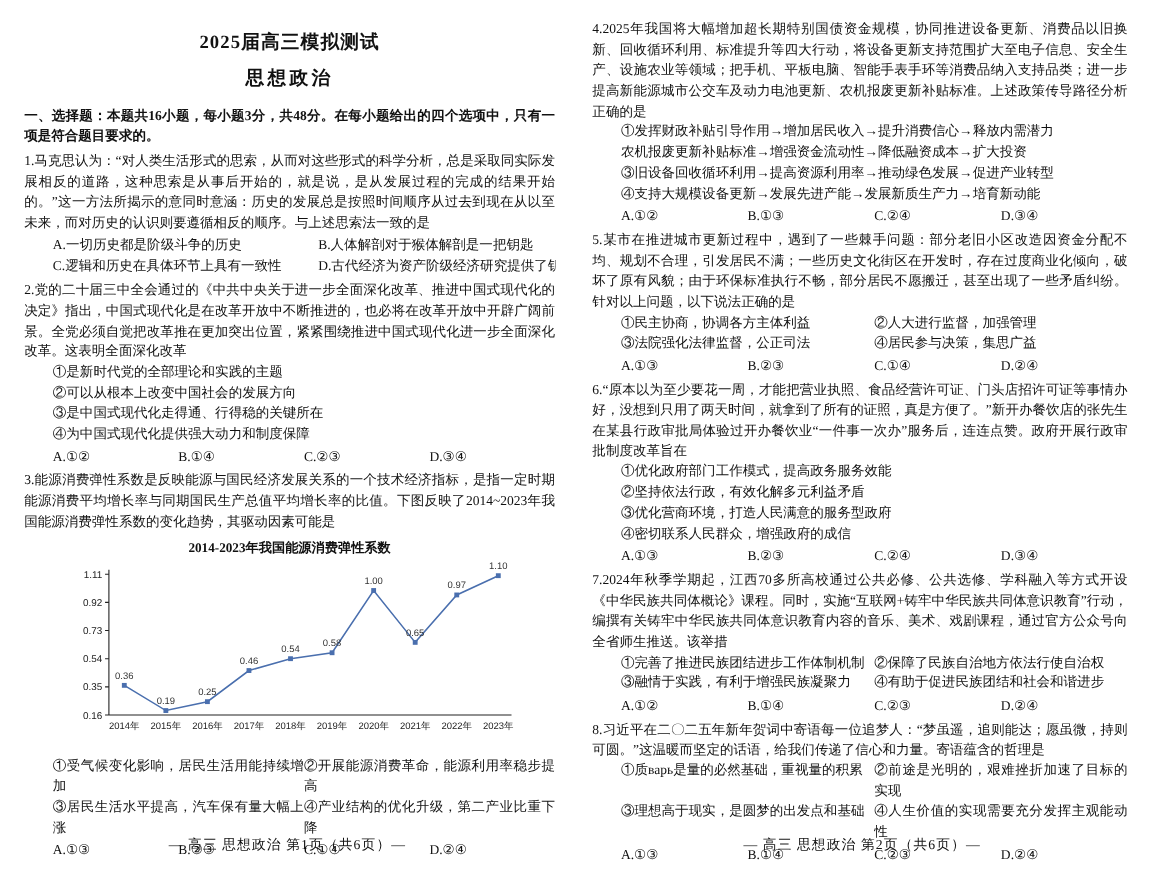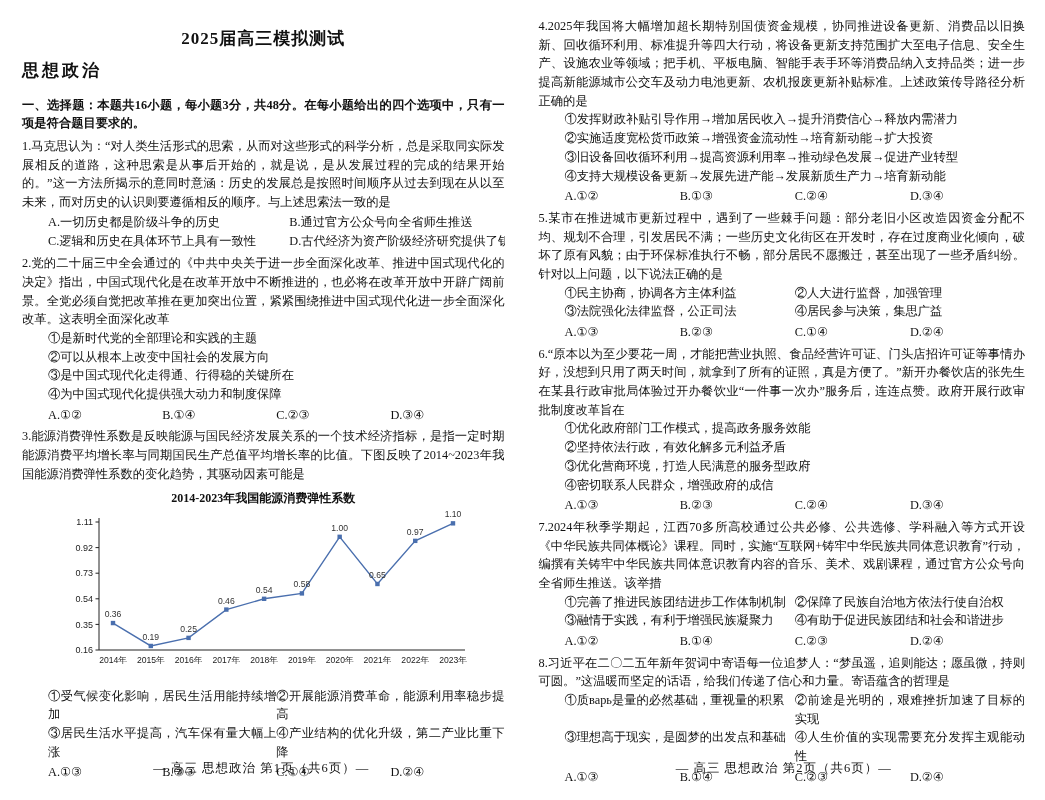--- a/index.html
+++ b/index.html
@@ -26,21 +26,21 @@
   .col.right { padding-left: 16px; padding-right: 20px; }
 
   .exam-title {
     text-align: center;
     font-size: 17px;
     font-weight: bold;
     letter-spacing: 1px;
     margin: 12px 0 6px 0;
   }
   .exam-subtitle {
-    text-align: left;
+    text-align: center;
     font-size: 17px;
     font-weight: bold;
     letter-spacing: 3px;
     margin: 0 0 12px 0;
   }
   .section-head {
     font-weight: bold;
     margin: 8px 0 4px 0;
     text-align: justify;
   }
@@ -116,21 +116,21 @@
     <div class="exam-title">2025届高三模拟测试</div>
     <div class="exam-subtitle">思想政治</div>
 
     <div class="section-head">一、选择题：本题共16小题，每小题3分，共48分。在每小题给出的四个选项中，只有一项是符合题目要求的。</div>
 
     <div class="q">
       <div class="q-body"><span class="q-num">1.</span><span>马克思认为：“对人类生活形式的思索，从而对这些形式的科学分析，总是采取同实际发展相反的道路，这种思索是从事后开始的，就是说，是从发展过程的完成的结果开始的。”这一方法所揭示的意同时意涵：历史的发展总是按照时间顺序从过去到现在从以至未来，而对历史的认识则要遵循相反的顺序。与上述思索法一致的是</span></div>
       <div class="opts-inline">
         <div class="opt-row">
           <div class="o">A.一切历史都是阶级斗争的历史</div>
-          <div class="o">B.通过官方公众号向全省师生推送</div>
+          <div class="o">B.人体解剖对于猴体解剖是一把钥匙</div>
         </div>
         <div class="opt-row">
           <div class="o">C.逻辑和历史在具体环节上具有一致性</div>
           <div class="o">D.古代经济为资产阶级经济研究提供了钥匙</div>
         </div>
       </div>
     </div>
 
     <div class="q">
       <div class="q-body"><span class="q-num">2.</span><span>党的二十届三中全会通过的《中共中央关于进一步全面深化改革、推进中国式现代化的决定》指出，中国式现代化是在改革开放中不断推进的，也必将在改革开放中开辟广阔前景。全党必须自觉把改革推在更加突出位置，紧紧围绕推进中国式现代化进一步全面深化改革。这表明全面深化改革</span></div>
@@ -231,21 +231,21 @@
 
     <div class="footer">— 高三  思想政治  第1页（共6页）—</div>
   </div>
 
   <div class="col right">
 
     <div class="q">
       <div class="q-body"><span class="q-num">4.</span><span>2025年我国将大幅增加超长期特别国债资金规模，协同推进设备更新、消费品以旧换新、回收循环利用、标准提升等四大行动，将设备更新支持范围扩大至电子信息、安全生产、设施农业等领域；把手机、平板电脑、智能手表手环等消费品纳入支持品类；进一步提高新能源城市公交车及动力电池更新、农机报废更新补贴标准。上述政策传导路径分析正确的是</span></div>
       <div class="num-opts">
         <div class="full">①发挥财政补贴引导作用→增加居民收入→提升消费信心→释放内需潜力</div>
-        <div class="full">②实施适度宽松货币政策→增强资金流动性→培育新动能→扩大投资</div>
+        <div class="full">农机报废更新补贴标准→增强资金流动性→降低融资成本→扩大投资</div>
         <div class="full">③旧设备回收循环利用→提高资源利用率→推动绿色发展→促进产业转型</div>
         <div class="full">④支持大规模设备更新→发展先进产能→发展新质生产力→培育新动能</div>
       </div>
       <div class="ans-row">
         <div class="a">A.①②</div>
         <div class="a">B.①③</div>
         <div class="a">C.②④</div>
         <div class="a">D.③④</div>
       </div>
     </div>

